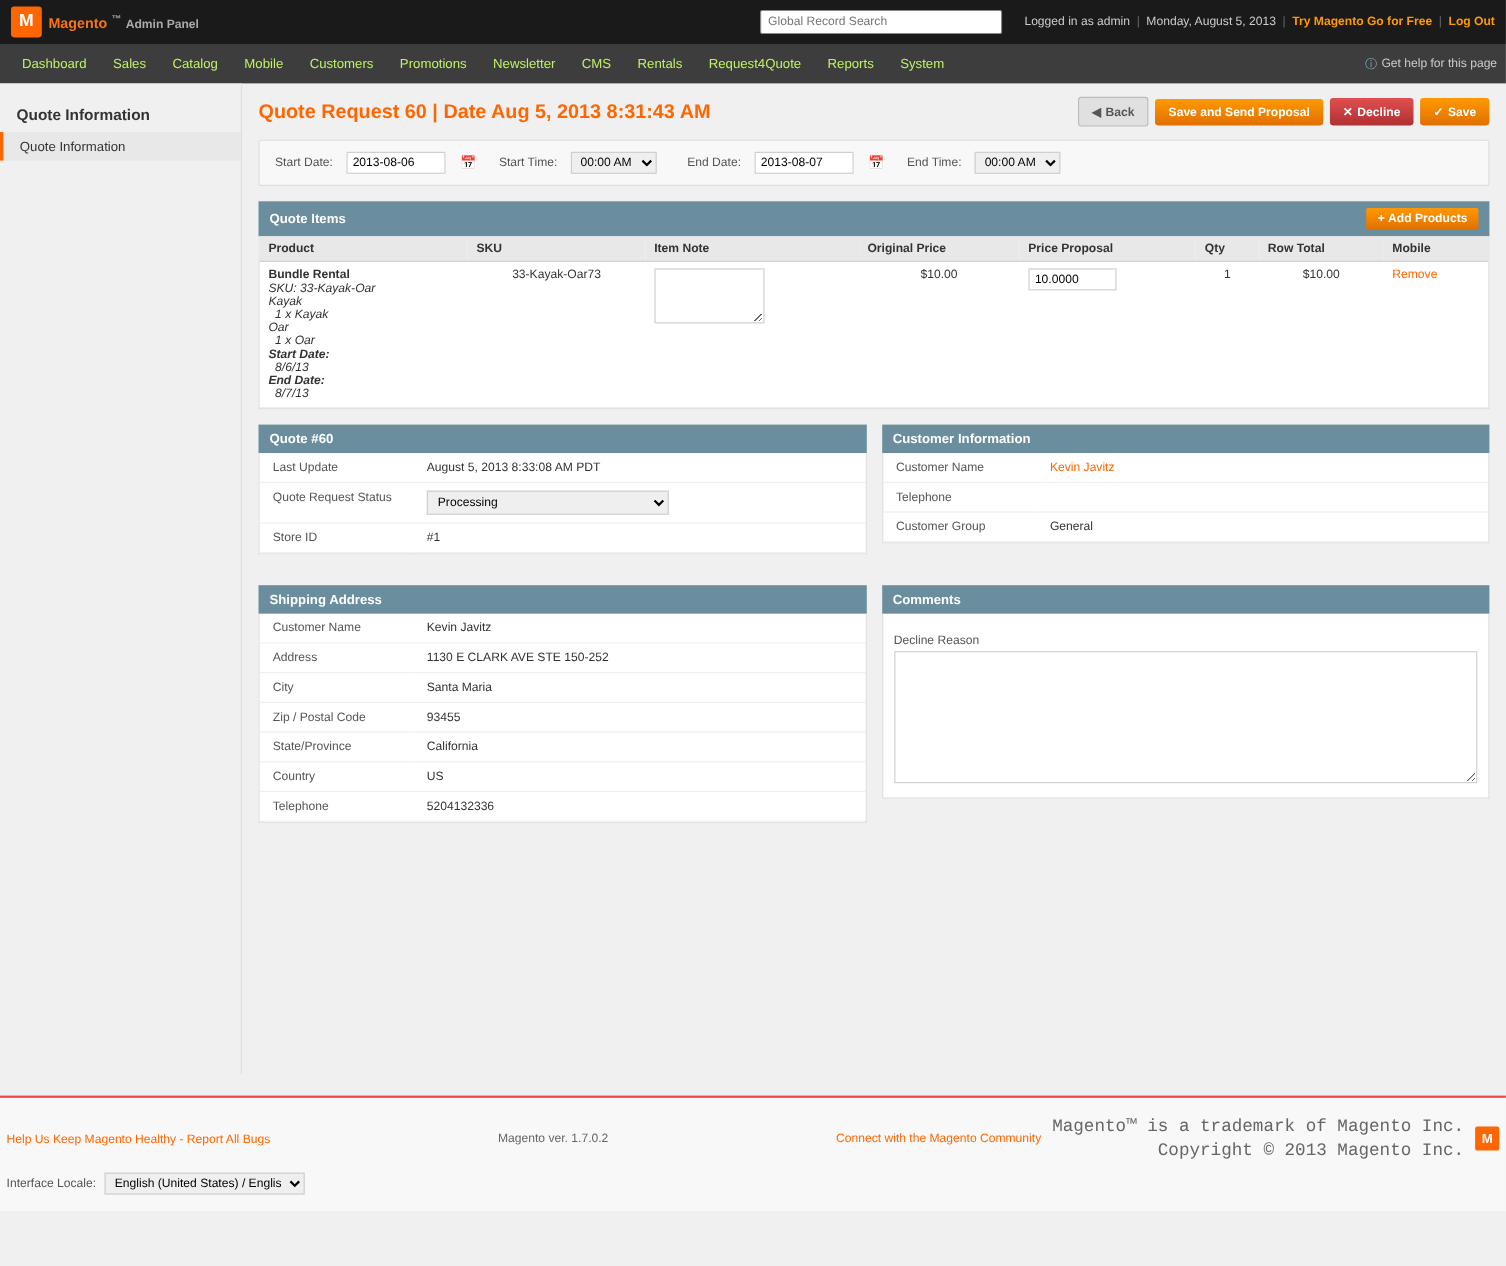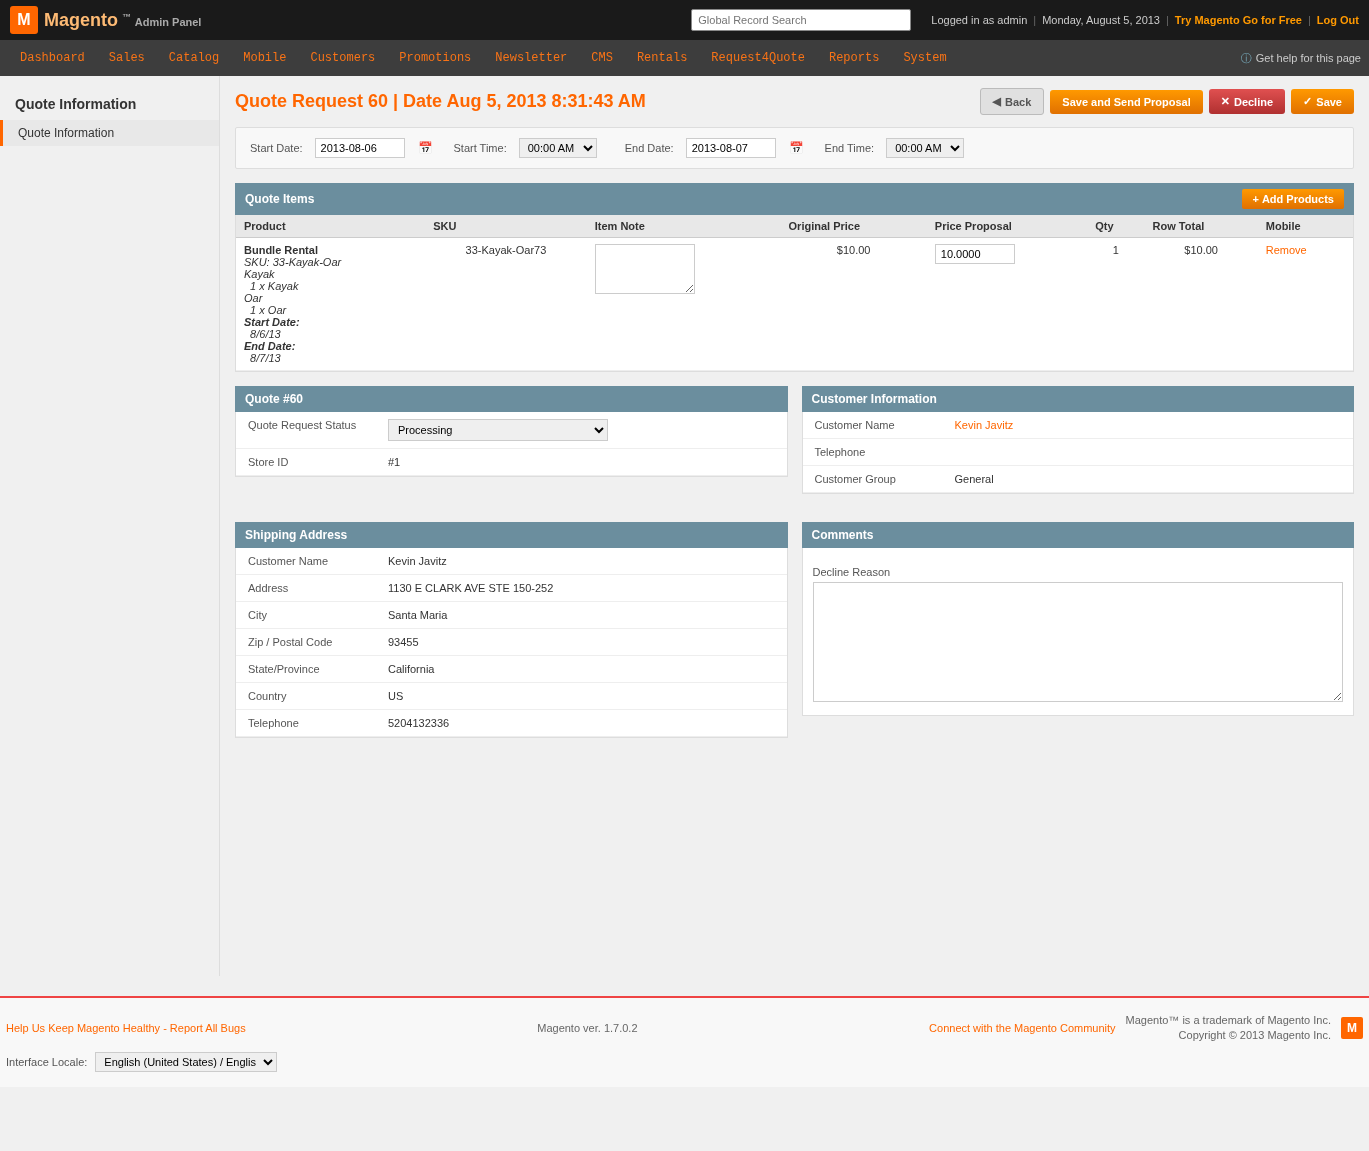--- a/index.html
+++ b/index.html
@@ -2,31 +2,31 @@
 <html><head>
   <meta charset="utf-8">
   <style>
     * { box-sizing: border-box; margin: 0; padding: 0; }
     body { font-family: Arial, sans-serif; font-size: 12px; background: #f0f0f0; color: #333; min-width: 1369px; }
 
     
     #header { background: #1a1a1a; height: 40px; display: flex; align-items: center; padding: 0 10px; gap: 10px; }
     #logo { display: flex; align-items: center; gap: 6px; color: #fff; font-size: 14px; font-weight: bold; }
     #logo .magento-icon { width: 28px; height: 28px; background: #f60; border-radius: 3px; display: flex; align-items: center; justify-content: center; color: white; font-size: 16px; font-weight: bold; }
-    #logo .logo-text { color: #fdba74; font-size: 18px; }
+    #logo .logo-text { color: #f97316; font-size: 13px; }
     #logo .logo-sub { color: #aaa; font-size: 11px; }
     #search-box { margin-left: auto; }
     #search-input { width: 220px; height: 22px; border: 1px solid #888; border-radius: 2px; padding: 2px 6px; font-size: 11px; background: #fff; }
     #header-right { color: #ccc; font-size: 11px; display: flex; align-items: center; gap: 6px; margin-left: 10px; white-space: nowrap; }
     #header-right a { color: #f90; text-decoration: none; font-weight: bold; }
     #header-right .separator { color: #666; }
 
     
     #nav { background: #3d3d3d; display: flex; align-items: center; height: 36px; padding: 0 8px; }
-    #nav a { color: #f97316; text-decoration: none; font-size: 12px; padding: 8px 12px; display: inline-block; font-family: Liberation Mono, monospace; }
+    #nav a { color: #bef264; text-decoration: none; font-size: 12px; padding: 8px 12px; display: inline-block; }
     #nav .get-help { margin-left: auto; color: #ccc; font-size: 11px; display: flex; align-items: center; gap: 4px; }
     #nav .get-help .help-icon { color: #7ab; }
 
     
     #main-wrap { display: flex; background: #f0f0f0; min-height: 900px; }
 
     
     #sidebar { width: 220px; background: #f0f0f0; border-right: 1px solid #ddd; padding: 10px 0; }
     #sidebar .sidebar-title { font-size: 14px; font-weight: bold; color: #333; padding: 10px 15px 8px; }
     #sidebar .sidebar-item { padding: 6px 15px; font-size: 12px; cursor: pointer; color: #555; }
@@ -89,21 +89,21 @@
     .comments-label { font-size: 11px; color: #555; margin-bottom: 4px; }
     .comments-textarea { width: 100%; height: 120px; border: 1px solid #ccc; font-size: 11px; padding: 5px; resize: vertical; }
 
     
     #footer { background: #f8f8f8; border-top: 2px solid #ef4444; padding: 15px 6px; margin-top: 20px; }
     #footer-inner { display: flex; align-items: center; justify-content: space-between; }
     #footer a { color: #f60; font-size: 11px; text-decoration: none; }
     #footer .center-text { color: #666; font-size: 11px; text-align: center; }
     #footer .right-section { display: flex; align-items: center; gap: 10px; text-align: right; }
     #footer .right-section .magento-logo-small { width: 22px; height: 22px; background: #f60; border-radius: 2px; display: flex; align-items: center; justify-content: center; color: #fff; font-size: 12px; font-weight: bold; }
-    #footer .right-text { color: #666; font-size: 11px; line-height: 1.4; }
+    #footer .right-text { color: #666; font-size: 16px; line-height: 1.4; font-family: Liberation Mono, monospace; }
     #footer-bottom { display: flex; align-items: center; gap: 8px; margin-top: 8px; font-size: 11px; color: #555; }
     #footer-bottom select { border: 1px solid #ccc; padding: 2px 4px; font-size: 11px; }
 
     .bold-val { font-weight: bold; }
     .section-add-btn { display: inline-flex; align-items: center; gap: 3px; background: linear-gradient(to bottom, #f90, #e07000); color: #fff; border: none; padding: 4px 10px; cursor: pointer; font-size: 11px; font-weight: bold; border-radius: 2px; }
   </style>
 </head>
 <body>
 
 <div id="header">
@@ -258,20 +258,24 @@
     <div class="two-col">
 
       <div class="col">
         <div class="info-section section">
           <div class="section-header">
             <span>Quote #60</span>
           </div>
           <div class="section-body">
             <table class="info-table">
               <tbody>
+                  <tr>
+                <td>Last Update</td>
+                <td>August 5, 2013 8:33:08 AM PDT</td>
+              </tr>
               <tr>
                 <td>Quote Request Status</td>
                 <td>
                   <select style="width:220px;">
                     <option>Processing</option>
                     <option>Pending</option>
                     <option>Approved</option>
                     <option>Declined</option>
                   </select>
                 </td>

